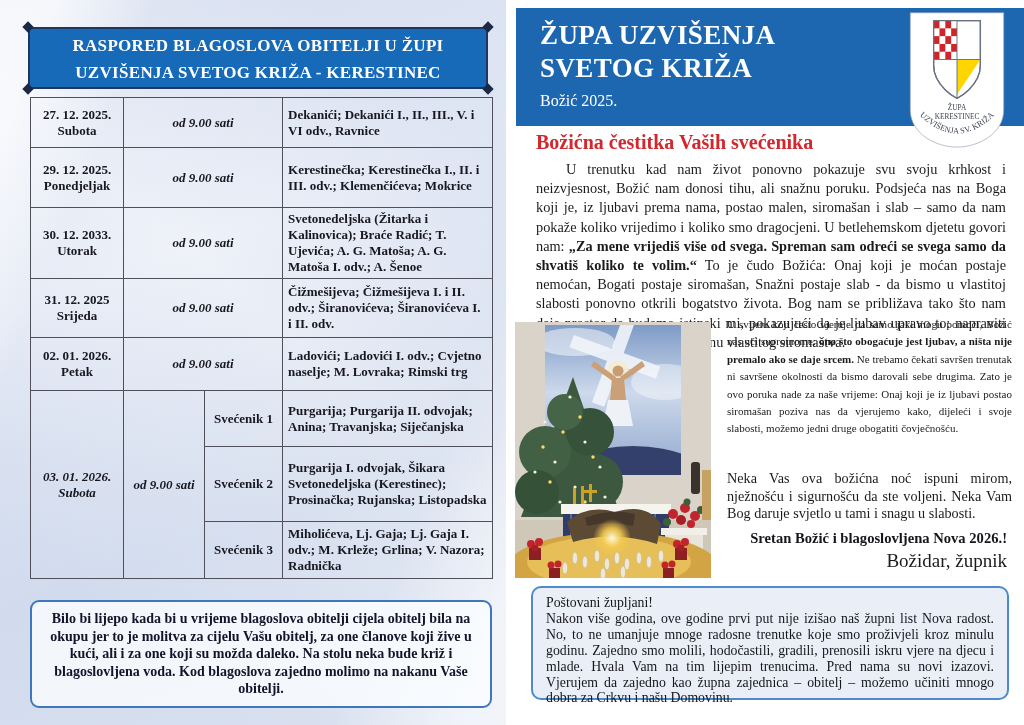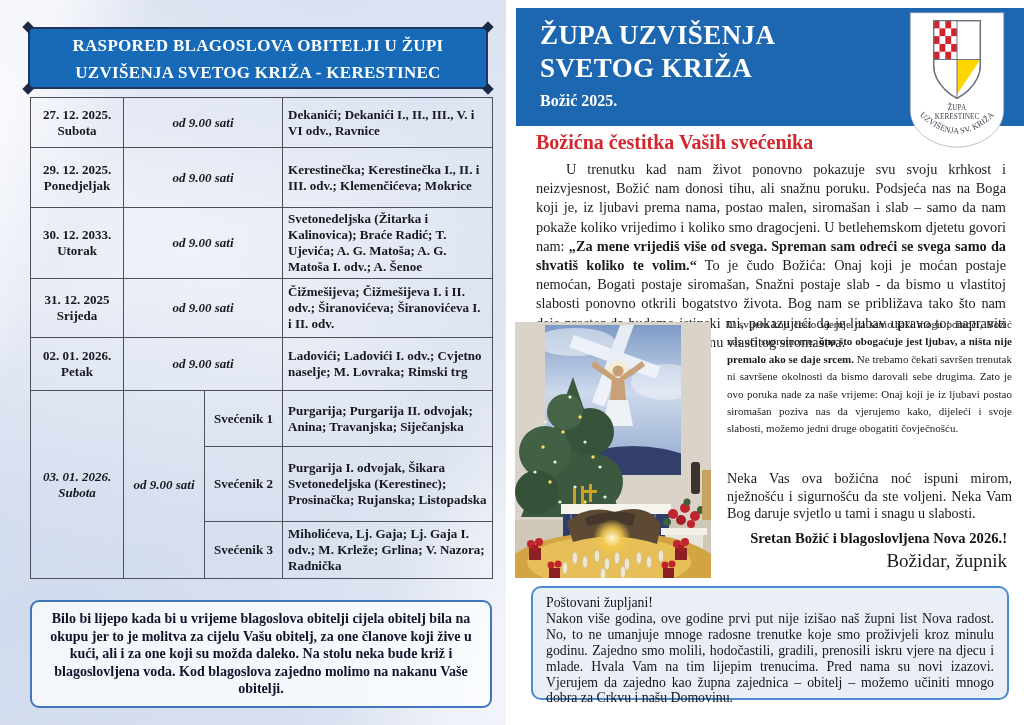--- a/index.html
+++ b/index.html
@@ -33,21 +33,21 @@
 
   .note-box{ position:absolute; left:30px; top:600px; width:462px; height:108px;
     border:2px solid #4076ba; border-radius:9px; background:rgba(250,252,255,.82);
     display:flex; align-items:center; justify-content:center; padding:6px 18px; }
   .note-box p{ text-align:center; font-weight:bold; font-size:14px; line-height:17.6px; color:#13132a; }
 
   
   .page-right{ position:absolute; left:506px; top:0; width:518px; height:725px; background:#fff; }
   .band{ position:absolute; left:10px; top:8px; width:508px; height:118px; background:#1d67b0; color:#fff; }
   .band-title{ margin:11px 0 0 24px; font-size:27px; line-height:33px; font-weight:bold; letter-spacing:.4px; }
-  .band-sub{ margin:7px 0 0 24px; font-size:16px; font-weight:bold; }
+  .band-sub{ margin:7px 0 0 24px; font-size:16px; font-weight:normal; }
   .emblem{ position:absolute; left:402px; top:5px; width:98px; height:146px; }
 
   .red-head{ position:absolute; left:30px; top:131px; width:360px; font-size:20px; font-weight:bold; color:#d3272e; }
   .p1{ position:absolute; left:30px; top:160px; width:470px; font-size:14.3px; line-height:19.2px;
        text-align:justify; text-indent:30px; color:#1b1b1b; }
   .p2{ position:absolute; left:221px; top:316px; width:285px; font-size:11px; line-height:17.4px;
        text-align:justify; color:#1b1b1b; }
   .p3{ position:absolute; left:221px; top:470px; width:285px; font-size:14.2px; line-height:17.6px;
        text-align:justify; color:#1b1b1b; }
   .greeting{ position:absolute; left:221px; top:530px; width:285px; text-align:right;

